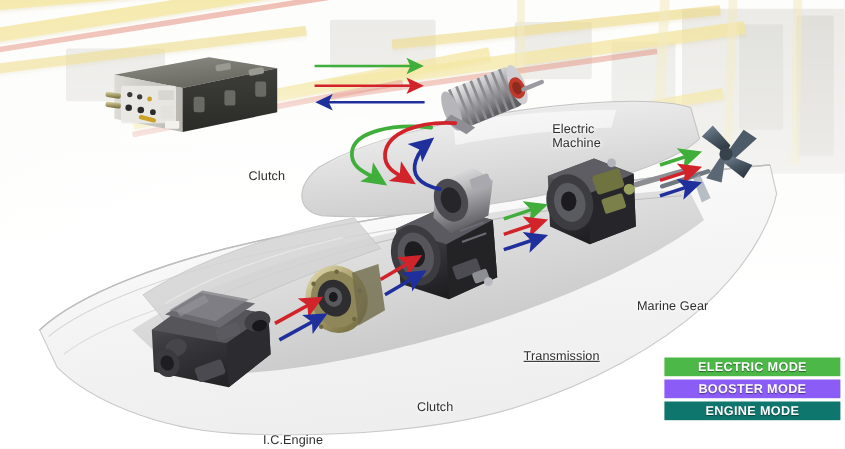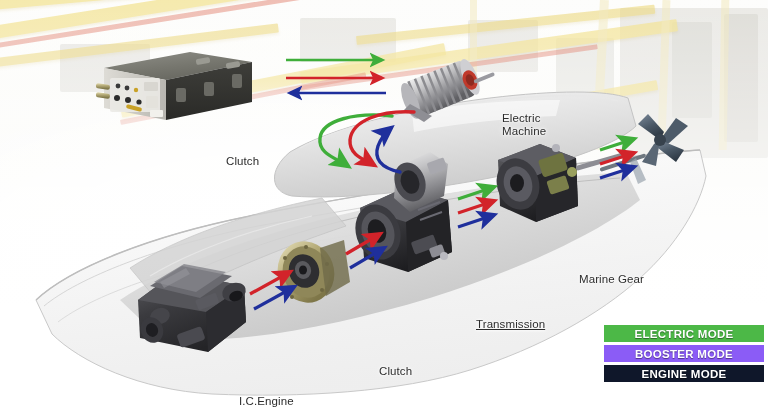--- a/index.html
+++ b/index.html
@@ -404,18 +404,18 @@
 
   <div class="lbl" style="left:239px;top:353px;">I.C.Engine</div>
 
   <div class="legend">
     <div class="legend-row" style="background:#4cb847;">
       <span>ELECTRIC MODE</span>
     </div>
     <div class="legend-row" style="background:#8b5cf6;">
       <span>BOOSTER MODE</span>
     </div>
-    <div class="legend-row" style="background:#0f172a;">
+    <div class="legend-row" style="background:#0f766e;">
       <span>ENGINE MODE</span>
     </div>
   </div>
 
 </div>
 
 </body></html>

